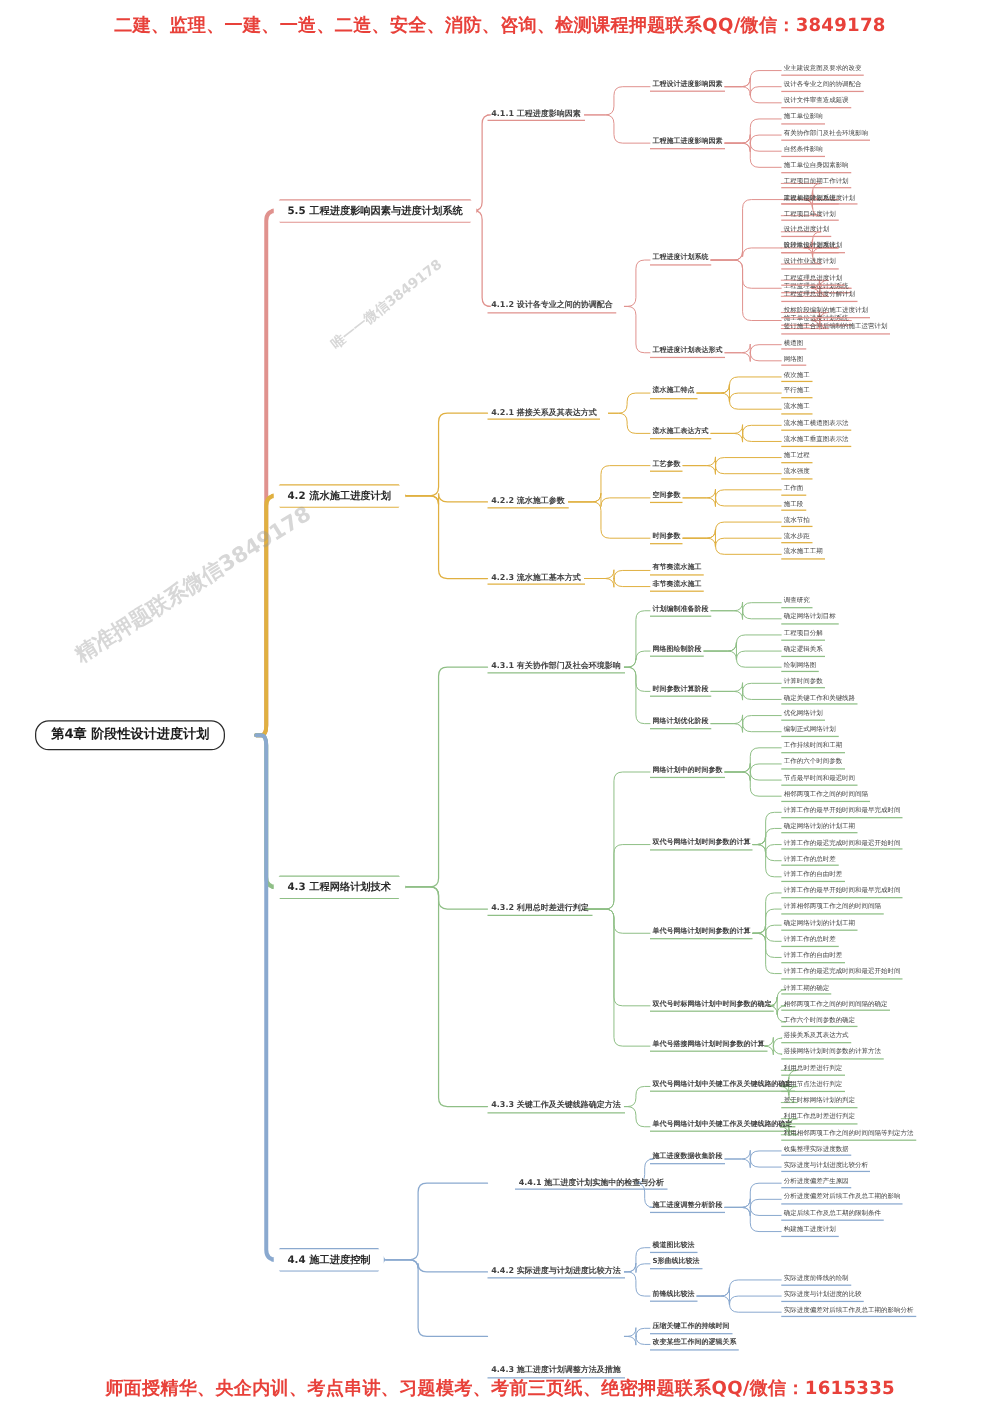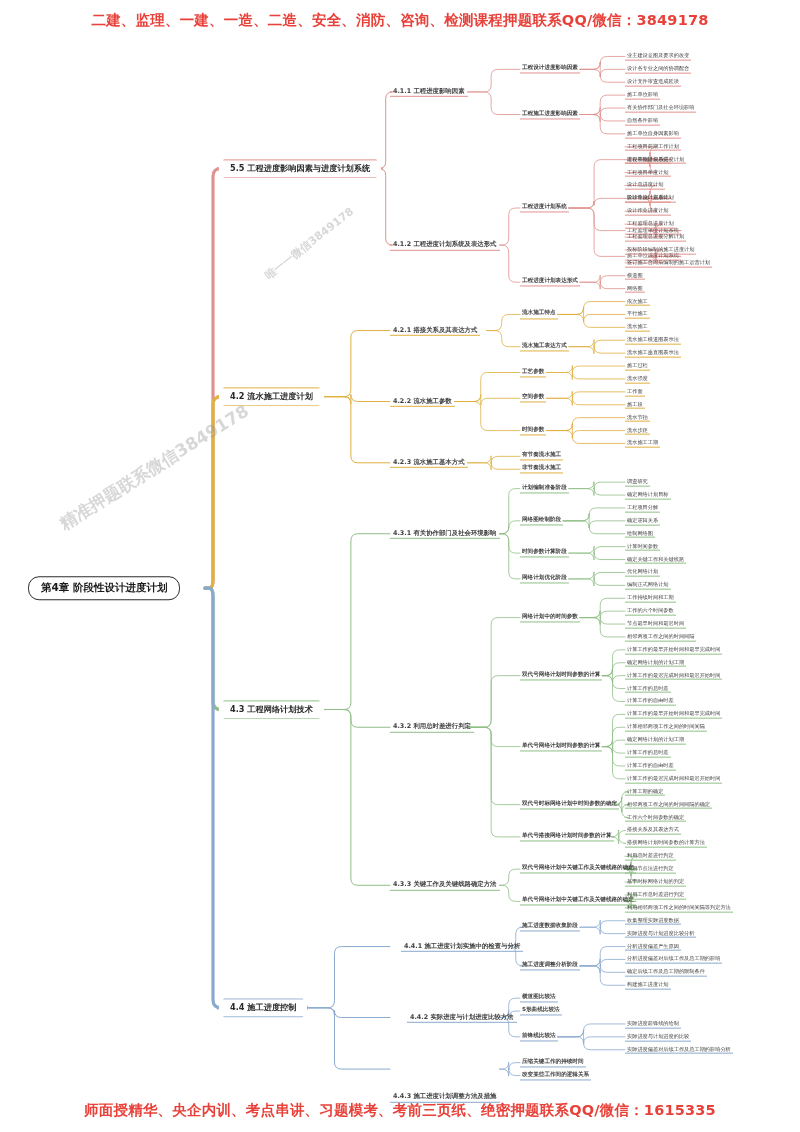--- a/index.html
+++ b/index.html
@@ -220,21 +220,21 @@
       <div class="node l2 ul" style="left: 390px; top: 55.925px; border-bottom-color: rgb(224, 146, 142); color: rgb(66, 66, 66);"><span>4.1.1 工程进度影响因素</span></div>
       <div class="node l3 ul" style="left: 520px; top: 33.35px; border-bottom-color: rgb(224, 146, 142); color: rgb(66, 66, 66);"><span>工程设计进度影响因素</span></div>
       <div class="node l4 ul" style="left: 625px; top: 20.45px; border-bottom-color: rgb(224, 146, 142); color: rgb(66, 66, 66);"><span>业主建设意图及要求的改变</span></div>
       <div class="node l4 ul" style="left: 625px; top: 33.35px; border-bottom-color: rgb(224, 146, 142); color: rgb(66, 66, 66);"><span>设计各专业之间的协调配合</span></div>
       <div class="node l4 ul" style="left: 625px; top: 46.25px; border-bottom-color: rgb(224, 146, 142); color: rgb(66, 66, 66);"><span>设计文件审查造成延误</span></div>
       <div class="node l3 ul" style="left: 520px; top: 78.5px; border-bottom-color: rgb(224, 146, 142); color: rgb(66, 66, 66);"><span>工程施工进度影响因素</span></div>
       <div class="node l4 ul" style="left: 625px; top: 59.15px; border-bottom-color: rgb(224, 146, 142); color: rgb(66, 66, 66);"><span>施工单位影响</span></div>
       <div class="node l4 ul" style="left: 625px; top: 72.05px; border-bottom-color: rgb(224, 146, 142); color: rgb(66, 66, 66);"><span>有关协作部门及社会环境影响</span></div>
       <div class="node l4 ul" style="left: 625px; top: 84.95px; border-bottom-color: rgb(224, 146, 142); color: rgb(66, 66, 66);"><span>自然条件影响</span></div>
       <div class="node l4 ul" style="left: 625px; top: 97.85px; border-bottom-color: rgb(224, 146, 142); color: rgb(66, 66, 66);"><span>施工单位自身因素影响</span></div>
-      <div class="node l2 ul" style="left: 390px; top: 209.113px; border-bottom-color: rgb(224, 146, 142); color: rgb(66, 66, 66);"><span>4.1.2 工程进度计划系统及表达形式</span></div>
+      <div class="node l2 ul" style="left: 390px; top: 209.113px; border-bottom-color: rgb(224, 146, 142); color: rgb(66, 66, 66);"><span>4.1.2 设计各专业之间的协调配合</span></div>
       <div class="node l3 ul" style="left: 520px; top: 172.025px; border-bottom-color: rgb(224, 146, 142); color: rgb(66, 66, 66);"><span>工程进度计划系统</span></div>
       <div class="node l4 ul" style="left: 625px; top: 123.65px; border-bottom-color: rgb(224, 146, 142); color: rgb(66, 66, 66);"><span>建设单位计划系统</span></div>
       <div class="node l4 ul" style="left: 625px; top: 110.75px; border-bottom-color: rgb(224, 146, 142); color: rgb(66, 66, 66);"><span>工程项目前期工作计划</span></div>
       <div class="node l4 ul" style="left: 625px; top: 123.65px; border-bottom-color: rgb(224, 146, 142); color: rgb(66, 66, 66);"><span>工程初期建设总进度计划</span></div>
       <div class="node l4 ul" style="left: 625px; top: 136.55px; border-bottom-color: rgb(224, 146, 142); color: rgb(66, 66, 66);"><span>工程项目年度计划</span></div>
       <div class="node l4 ul" style="left: 625px; top: 162.35px; border-bottom-color: rgb(224, 146, 142); color: rgb(66, 66, 66);"><span>设计单位计划系统</span></div>
       <div class="node l4 ul" style="left: 625px; top: 149.45px; border-bottom-color: rgb(224, 146, 142); color: rgb(66, 66, 66);"><span>设计总进度计划</span></div>
       <div class="node l4 ul" style="left: 625px; top: 162.35px; border-bottom-color: rgb(224, 146, 142); color: rgb(66, 66, 66);"><span>阶段性设计进度计划</span></div>
       <div class="node l4 ul" style="left: 625px; top: 175.25px; border-bottom-color: rgb(224, 146, 142); color: rgb(66, 66, 66);"><span>设计作业进度计划</span></div>
       <div class="node l4 ul" style="left: 625px; top: 194.6px; border-bottom-color: rgb(224, 146, 142); color: rgb(66, 66, 66);"><span>工程监理单位计划系统</span></div>
@@ -312,30 +312,30 @@
       <div class="node l4 ul" style="left: 625px; top: 807.35px; border-bottom-color: rgb(143, 191, 134); color: rgb(66, 66, 66);"><span>搭接网络计划时间参数的计算方法</span></div>
       <div class="node l2 ul" style="left: 390px; top: 849.275px; border-bottom-color: rgb(143, 191, 134); color: rgb(66, 66, 66);"><span>4.3.3 关键工作及关键线路确定方法</span></div>
       <div class="node l3 ul" style="left: 520px; top: 833.15px; border-bottom-color: rgb(143, 191, 134); color: rgb(66, 66, 66);"><span>双代号网络计划中关键工作及关键线路的确定</span></div>
       <div class="node l4 ul" style="left: 625px; top: 820.25px; border-bottom-color: rgb(143, 191, 134); color: rgb(66, 66, 66);"><span>利用总时差进行判定</span></div>
       <div class="node l4 ul" style="left: 625px; top: 833.15px; border-bottom-color: rgb(143, 191, 134); color: rgb(66, 66, 66);"><span>采用节点法进行判定</span></div>
       <div class="node l4 ul" style="left: 625px; top: 846.05px; border-bottom-color: rgb(143, 191, 134); color: rgb(66, 66, 66);"><span>基于时标网络计划的判定</span></div>
       <div class="node l3 ul" style="left: 520px; top: 865.4px; border-bottom-color: rgb(143, 191, 134); color: rgb(66, 66, 66);"><span>单代号网络计划中关键工作及关键线路的确定</span></div>
       <div class="node l4 ul" style="left: 625px; top: 858.95px; border-bottom-color: rgb(143, 191, 134); color: rgb(66, 66, 66);"><span>利用工作总时差进行判定</span></div>
       <div class="node l4 ul" style="left: 625px; top: 871.85px; border-bottom-color: rgb(143, 191, 134); color: rgb(66, 66, 66);"><span>利用相邻两项工作之间的时间间隔等判定方法</span></div>
       <div class="node l1" style="left: 218px; top: 971.825px; border-color: rgb(138, 169, 207); color: rgb(42, 42, 42);"><span>4.4 施工进度控制</span></div>
-      <div class="node l2 ul" style="left: 401px; top: 910.55px; border-bottom-color: rgb(138, 169, 207); color: rgb(66, 66, 66);"><span>4.4.1 施工进度计划实施中的检查与分析</span></div>
+      <div class="node l2 ul" style="left: 412px; top: 910.55px; border-bottom-color: rgb(138, 169, 207); color: rgb(66, 66, 66);"><span>4.4.1 施工进度计划实施中的检查与分析</span></div>
       <div class="node l3 ul" style="left: 520px; top: 891.2px; border-bottom-color: rgb(138, 169, 207); color: rgb(66, 66, 66);"><span>施工进度数据收集阶段</span></div>
       <div class="node l4 ul" style="left: 625px; top: 884.75px; border-bottom-color: rgb(138, 169, 207); color: rgb(66, 66, 66);"><span>收集整理实际进度数据</span></div>
       <div class="node l4 ul" style="left: 625px; top: 897.65px; border-bottom-color: rgb(138, 169, 207); color: rgb(66, 66, 66);"><span>实际进度与计划进度比较分析</span></div>
       <div class="node l3 ul" style="left: 520px; top: 929.9px; border-bottom-color: rgb(138, 169, 207); color: rgb(66, 66, 66);"><span>施工进度调整分析阶段</span></div>
       <div class="node l4 ul" style="left: 625px; top: 910.55px; border-bottom-color: rgb(138, 169, 207); color: rgb(66, 66, 66);"><span>分析进度偏差产生原因</span></div>
       <div class="node l4 ul" style="left: 625px; top: 923.45px; border-bottom-color: rgb(138, 169, 207); color: rgb(66, 66, 66);"><span>分析进度偏差对后续工作及总工期的影响</span></div>
       <div class="node l4 ul" style="left: 625px; top: 936.35px; border-bottom-color: rgb(138, 169, 207); color: rgb(66, 66, 66);"><span>确定后续工作及总工期的限制条件</span></div>
       <div class="node l4 ul" style="left: 625px; top: 949.25px; border-bottom-color: rgb(138, 169, 207); color: rgb(66, 66, 66);"><span>构建施工进度计划</span></div>
-      <div class="node l2 ul" style="left: 390px; top: 981.5px; border-bottom-color: rgb(138, 169, 207); color: rgb(66, 66, 66); margin-left: 17px;"><span>4.4.2 实际进度与计划进度比较方法</span></div>
+      <div class="node l2 ul" style="left: 390px; top: 981.5px; border-bottom-color: rgb(138, 169, 207); color: rgb(66, 66, 66);"><span>4.4.2 实际进度与计划进度比较方法</span></div>
       <div class="node l3 ul" style="left: 520px; top: 962.15px; border-bottom-color: rgb(138, 169, 207); color: rgb(66, 66, 66);"><span>横道图比较法</span></div>
       <div class="node l3 ul" style="left: 520px; top: 975.05px; border-bottom-color: rgb(138, 169, 207); color: rgb(66, 66, 66);"><span>S形曲线比较法</span></div>
       <div class="node l3 ul" style="left: 520px; top: 1000.85px; border-bottom-color: rgb(138, 169, 207); color: rgb(66, 66, 66);"><span>前锋线比较法</span></div>
       <div class="node l4 ul" style="left: 625px; top: 987.95px; border-bottom-color: rgb(138, 169, 207); color: rgb(66, 66, 66);"><span>实际进度前锋线的绘制</span></div>
       <div class="node l4 ul" style="left: 625px; top: 1000.85px; border-bottom-color: rgb(138, 169, 207); color: rgb(66, 66, 66);"><span>实际进度与计划进度的比较</span></div>
       <div class="node l4 ul" style="left: 625px; top: 1013.75px; border-bottom-color: rgb(138, 169, 207); color: rgb(66, 66, 66);"><span>实际进度偏差对后续工作及总工期的影响分析</span></div>
       <div class="node l2 ul" style="left: 390px; top: 1033.1px; border-bottom-color: rgb(138, 169, 207); color: rgb(66, 66, 66); margin-top: 28px;"><span>4.4.3 施工进度计划调整方法及措施</span></div>
       <div class="node l3 ul" style="left: 520px; top: 1026.65px; border-bottom-color: rgb(138, 169, 207); color: rgb(66, 66, 66);"><span>压缩关键工作的持续时间</span></div>
       <div class="node l3 ul" style="left: 520px; top: 1039.55px; border-bottom-color: rgb(138, 169, 207); color: rgb(66, 66, 66);"><span>改变某些工作间的逻辑关系</span></div>
     </div>

